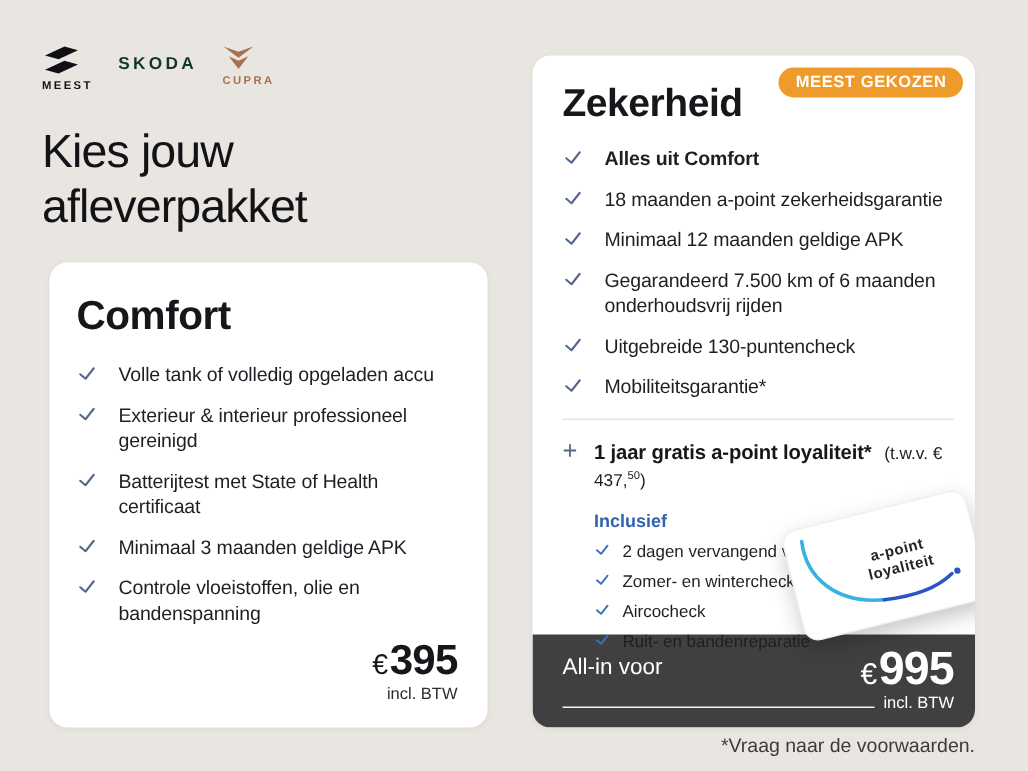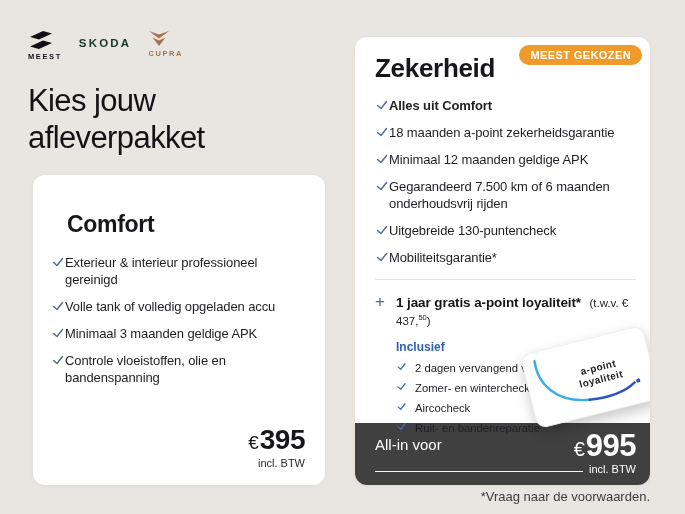--- a/index.html
+++ b/index.html
@@ -14,25 +14,25 @@
   .brand{display:flex;flex-direction:column;gap:2px;}
   .brand-word{font-size:7.5px;font-weight:700;letter-spacing:1.6px;color:#15151A;}
   .brand-word.cupra{color:#A9714E;}
   .skoda-word{font-size:11.5px;font-weight:700;letter-spacing:2.2px;color:#12382C;margin-top:7px;}
   .page-title{position:absolute;left:28px;top:82px;font-size:31px;line-height:37px;
     font-weight:500;letter-spacing:-0.6px;color:#131317;}
   
   .card{position:absolute;background:#fff;border-radius:12px;box-shadow:0 1px 4px rgba(0,0,0,0.05);}
   .card-comfort{left:33px;top:175px;width:292px;height:310px;padding:20px 18px;box-sizing:border-box;}
   .card-zeker{left:355px;top:37px;width:295px;height:448px;box-sizing:border-box;overflow:hidden;}
-  .card h2{margin:16px;font-size:23px;font-weight:700;letter-spacing:-0.3px;color:#17171B;}
+  .card h2{margin:0;font-size:27px;font-weight:700;letter-spacing:-0.3px;color:#17171B;}
   .card-zeker h2{font-size:26px;margin:16px 0 0 20px;}
   .checklist{list-style:none;margin:15px 0 0 0;padding:0;}
   .card-zeker .checklist{margin:13px 14px 0 20px;}
-  .check-item{display:flex;gap:0;margin-bottom:10px;font-size:13px;line-height:17px;color:#1E1E24;}
+  .check-item{display:flex;gap:14px;margin-bottom:10px;font-size:13px;line-height:17px;color:#1E1E24;}
   .check-item .txt{white-space:pre-line;letter-spacing:-0.1px;}
   .check-item.bold .txt{font-weight:700;}
   .check-ic{flex:0 0 14px;width:14px;height:14px;margin-top:1px;color:#56688A;}
   .price-block{position:absolute;right:20px;bottom:16px;text-align:right;}
   .price-line{display:flex;align-items:baseline;justify-content:flex-end;color:#17171B;}
   .price-cur{font-size:19px;font-weight:500;margin-right:1px;}
   .price-amt{font-size:28px;font-weight:700;letter-spacing:-0.5px;}
   .price-vat{font-size:11px;color:#2A2A30;margin-top:1px;}
   
   .badge{position:absolute;top:8px;right:8px;background:#EF9B2C;color:#fff;
@@ -94,28 +94,35 @@
     <span style="display:block">afleverpakket</span>
   </div>
 
   <div class="card card-comfort">
     <h2>Comfort</h2>
     <ul class="checklist">
       <li class="check-item">
         <svg class="check-ic" viewBox="0 0 14 14">
             <polyline points="2.5,7.5 6,10.5 11.5,3.5" fill="none" stroke="currentColor" stroke-width="1.4" stroke-linecap="round" stroke-linejoin="round"></polyline>
           </svg>
+        <span class="txt">Volle tank of volledig opgeladen accu</span>
+        </li>
+      <li class="check-item">
+        <svg class="check-ic" viewBox="0 0 14 14">
+            <polyline points="2.5,7.5 6,10.5 11.5,3.5" fill="none" stroke="currentColor" stroke-width="1.4" stroke-linecap="round" stroke-linejoin="round"></polyline>
+          </svg>
         <span class="txt">Exterieur &amp; interieur professioneel
 gereinigd</span>
         </li>
       <li class="check-item">
         <svg class="check-ic" viewBox="0 0 14 14">
             <polyline points="2.5,7.5 6,10.5 11.5,3.5" fill="none" stroke="currentColor" stroke-width="1.4" stroke-linecap="round" stroke-linejoin="round"></polyline>
           </svg>
-        <span class="txt">Volle tank of volledig opgeladen accu</span>
+        <span class="txt">Batterijtest met State of Health
+certificaat</span>
         </li>
       <li class="check-item">
         <svg class="check-ic" viewBox="0 0 14 14">
             <polyline points="2.5,7.5 6,10.5 11.5,3.5" fill="none" stroke="currentColor" stroke-width="1.4" stroke-linecap="round" stroke-linejoin="round"></polyline>
           </svg>
         <span class="txt">Minimaal 3 maanden geldige APK</span>
         </li>
       <li class="check-item">
         <svg class="check-ic" viewBox="0 0 14 14">
             <polyline points="2.5,7.5 6,10.5 11.5,3.5" fill="none" stroke="currentColor" stroke-width="1.4" stroke-linecap="round" stroke-linejoin="round"></polyline>

